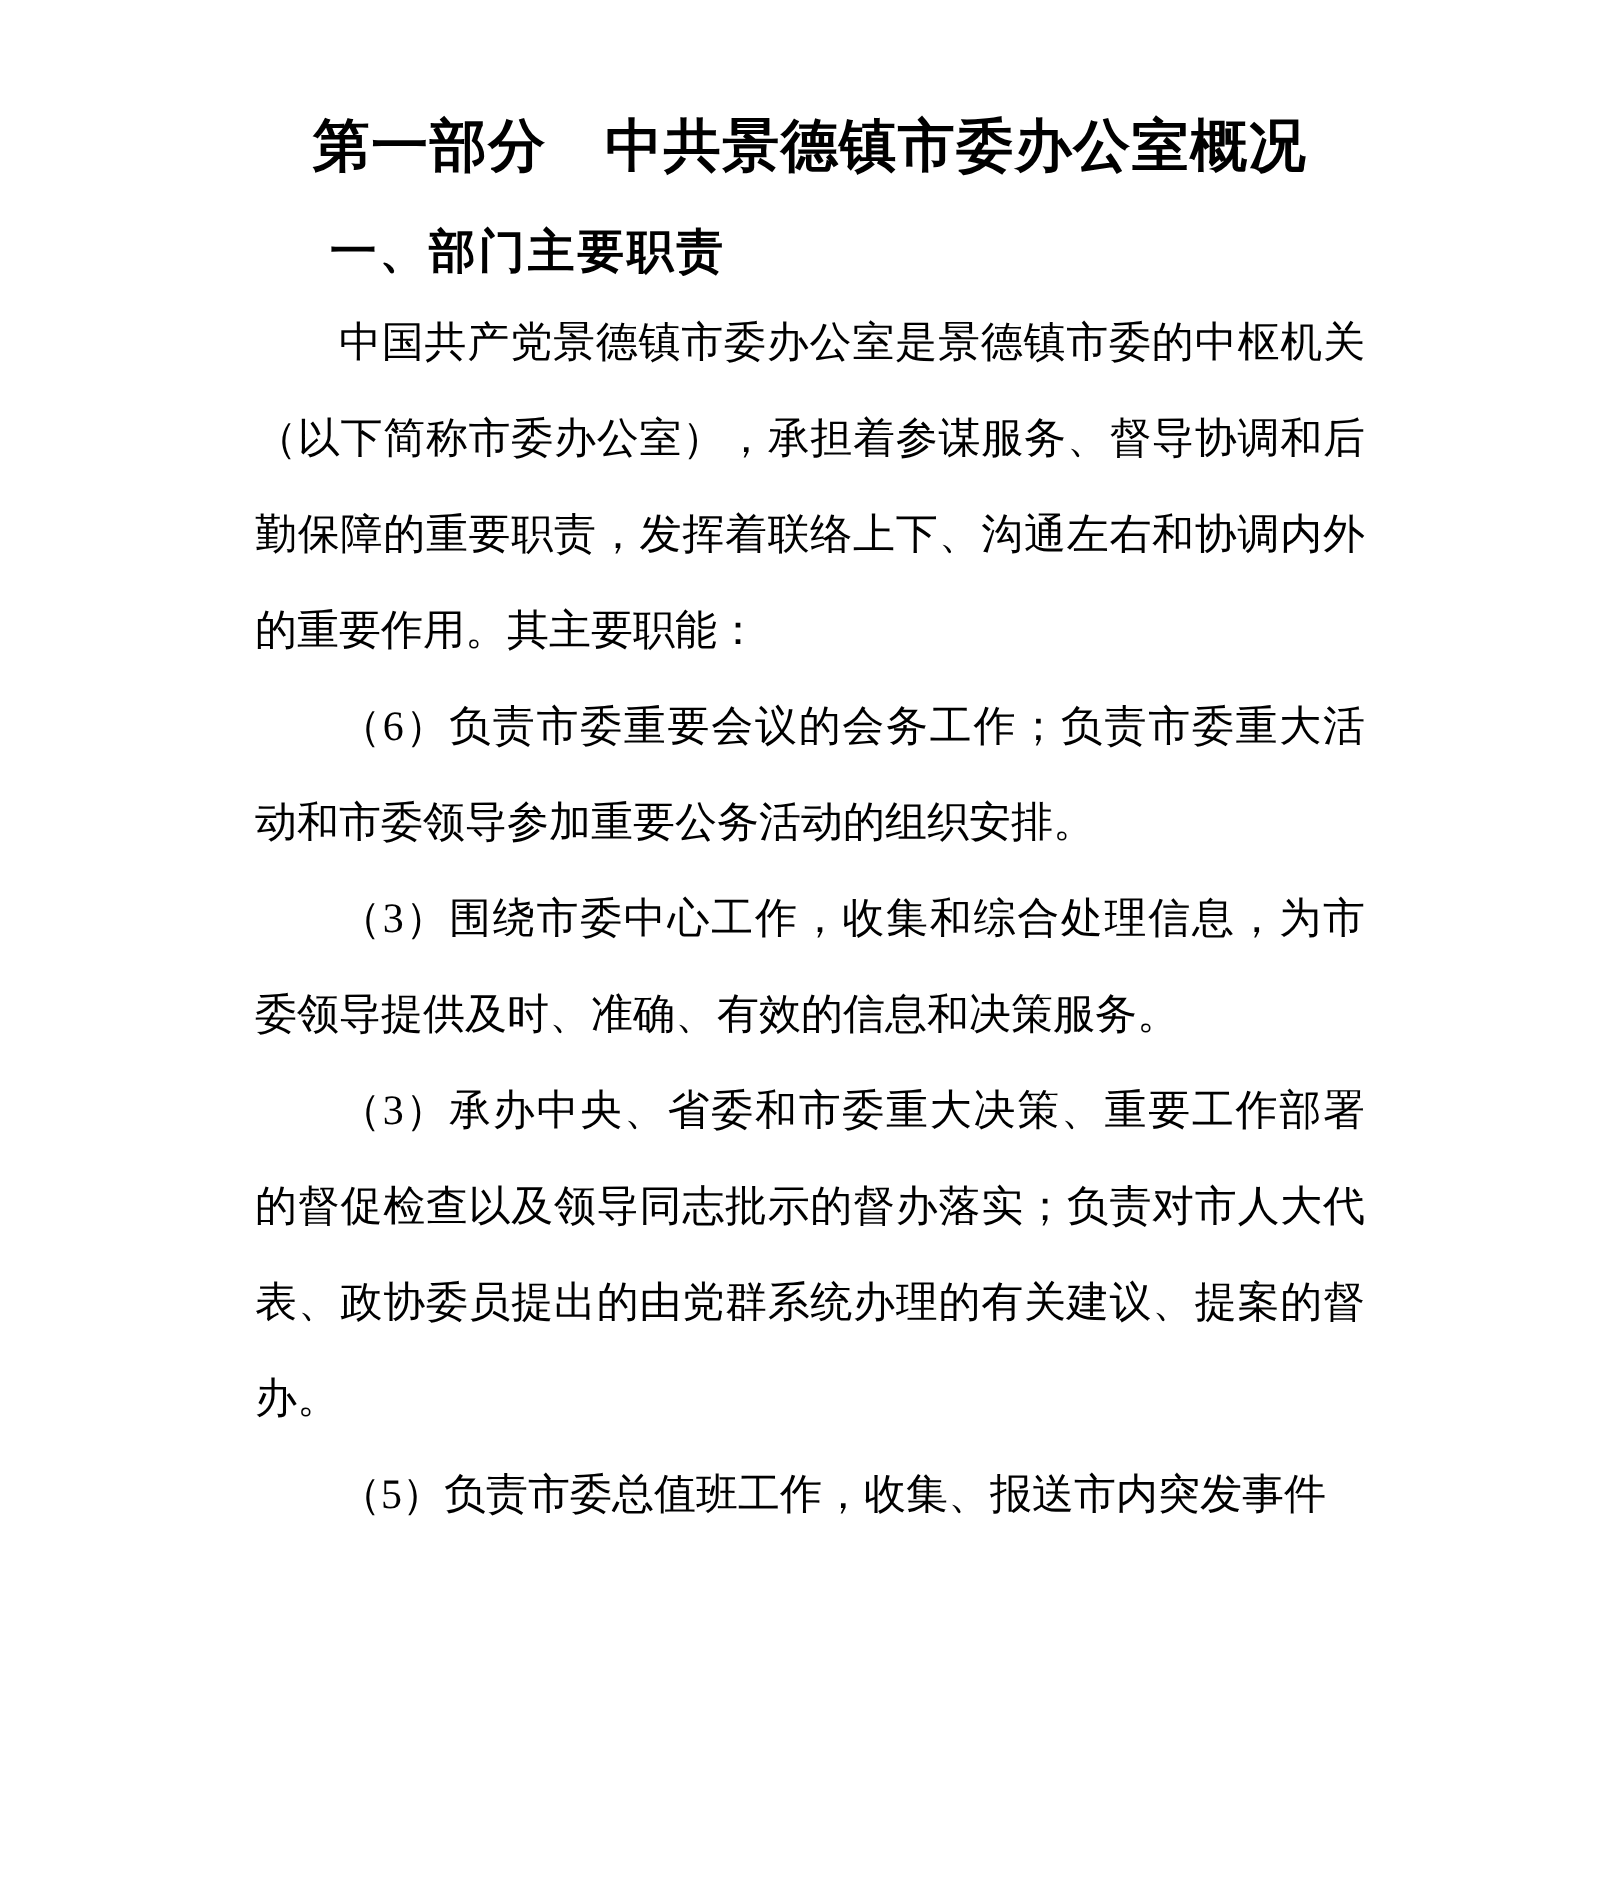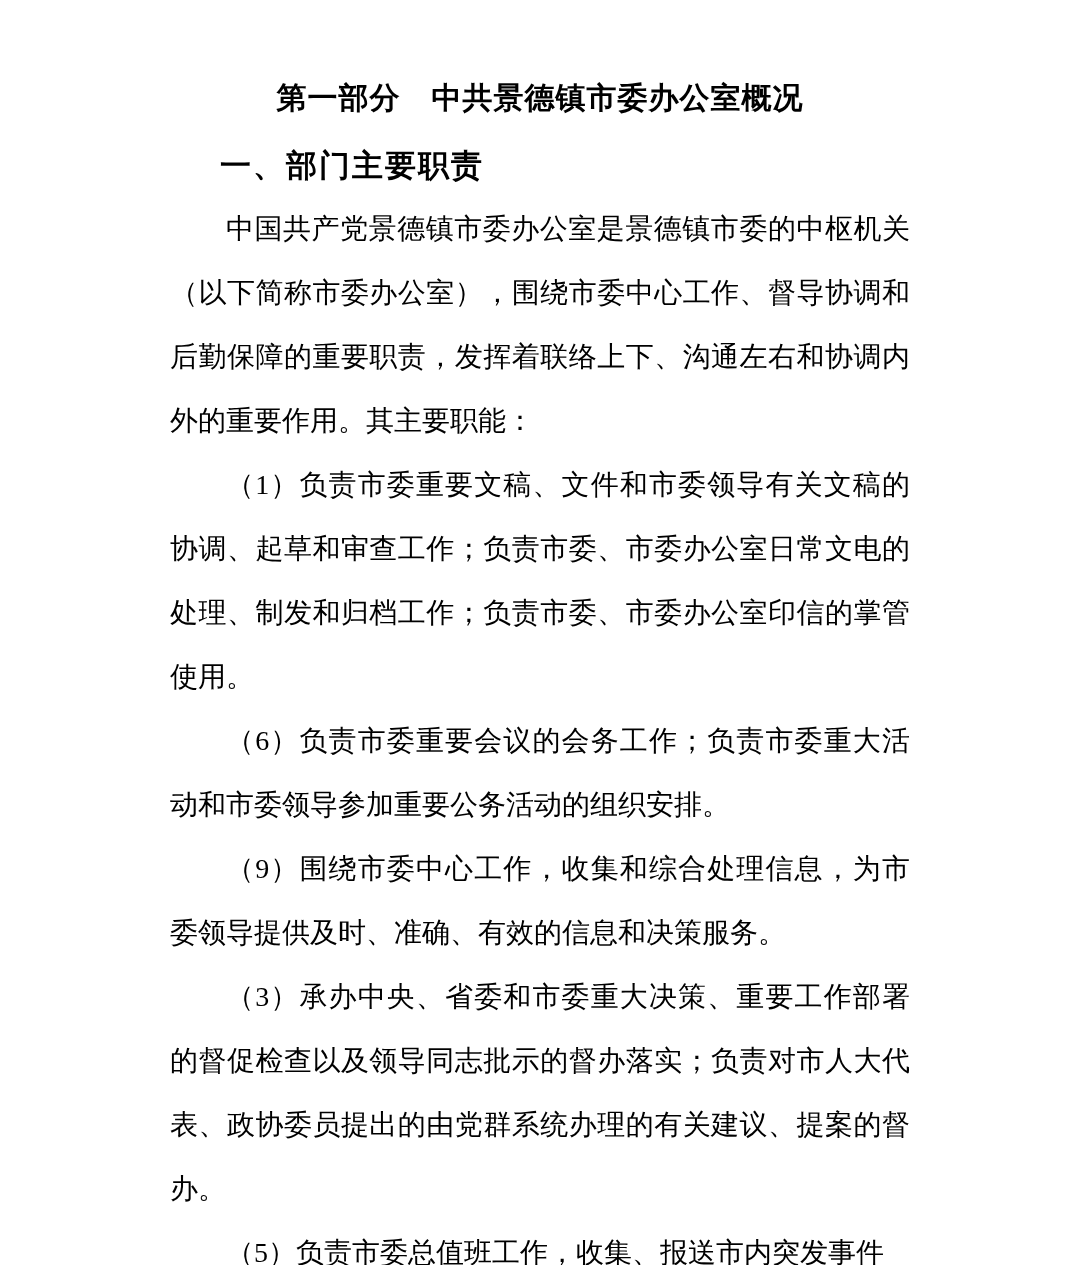--- a/index.html
+++ b/index.html
@@ -13,29 +13,29 @@
     height: 1265px;
     background: #ffffff;
     color: #000000;
     overflow: hidden;
   }
   .doc-title {
     margin: 78px 164px 0 170px;
     text-align: center;
     font-family: "Liberation Sans", "DejaVu Sans", sans-serif;
     font-weight: bold;
-    font-size: 30px;
+    font-size: 38px;
     line-height: 40px;
     letter-spacing: 1px;
     white-space: pre;
   }
   .section-heading {
     margin: 30px 164px 0 170px;
     padding-left: 50px;
-    font-family: Liberation Mono, monospace;
+    font-family: Liberation Serif, serif;
     font-weight: bold;
     font-size: 31px;
     line-height: 40px;
     letter-spacing: 2px;
   }
   .body-text {
     margin: 9px 164px 0 170px;
     font-family: "Liberation Serif", "DejaVu Serif", serif;
     font-size: 28px;
     line-height: 64px;
@@ -50,20 +50,19 @@
 </style>
 </head>
 <body>
 
 <div class="page">
   <div class="doc-title">第一部分　中共景德镇市委办公室概况</div>
 
   <div class="section-heading">一、部门主要职责</div>
 
   <div class="body-text">
-    <p>中国共产党景德镇市委办公室是景德镇市委的中枢机关（以下简称市委办公室），围绕市委中心工作、督导协调和后勤保障的重要职责，发挥着联络上下、沟通左右和协调内外的重要作用。其主要职能：</p>
-    <p>（1）负责市委重要文稿、文件和市委领导有关文稿的协调、起草和审查工作；负责市委、市委办公室日常文电的处理、制发和归档工作；负责市委、市委办公室印信的掌管使用。</p>
+    <p>中国共产党景德镇市委办公室是景德镇市委的中枢机关（以下简称市委办公室），承担着参谋服务、督导协调和后勤保障的重要职责，发挥着联络上下、沟通左右和协调内外的重要作用。其主要职能：</p>
     <p>（6）负责市委重要会议的会务工作；负责市委重大活动和市委领导参加重要公务活动的组织安排。</p>
-    <p>（9）围绕市委中心工作，收集和综合处理信息，为市委领导提供及时、准确、有效的信息和决策服务。</p>
+    <p>（3）围绕市委中心工作，收集和综合处理信息，为市委领导提供及时、准确、有效的信息和决策服务。</p>
     <p>（3）承办中央、省委和市委重大决策、重要工作部署的督促检查以及领导同志批示的督办落实；负责对市人大代表、政协委员提出的由党群系统办理的有关建议、提案的督办。</p>
     <p>（5）负责市委总值班工作，收集、报送市内突发事件</p>
   </div>
 </div>
 
 </body></html>

